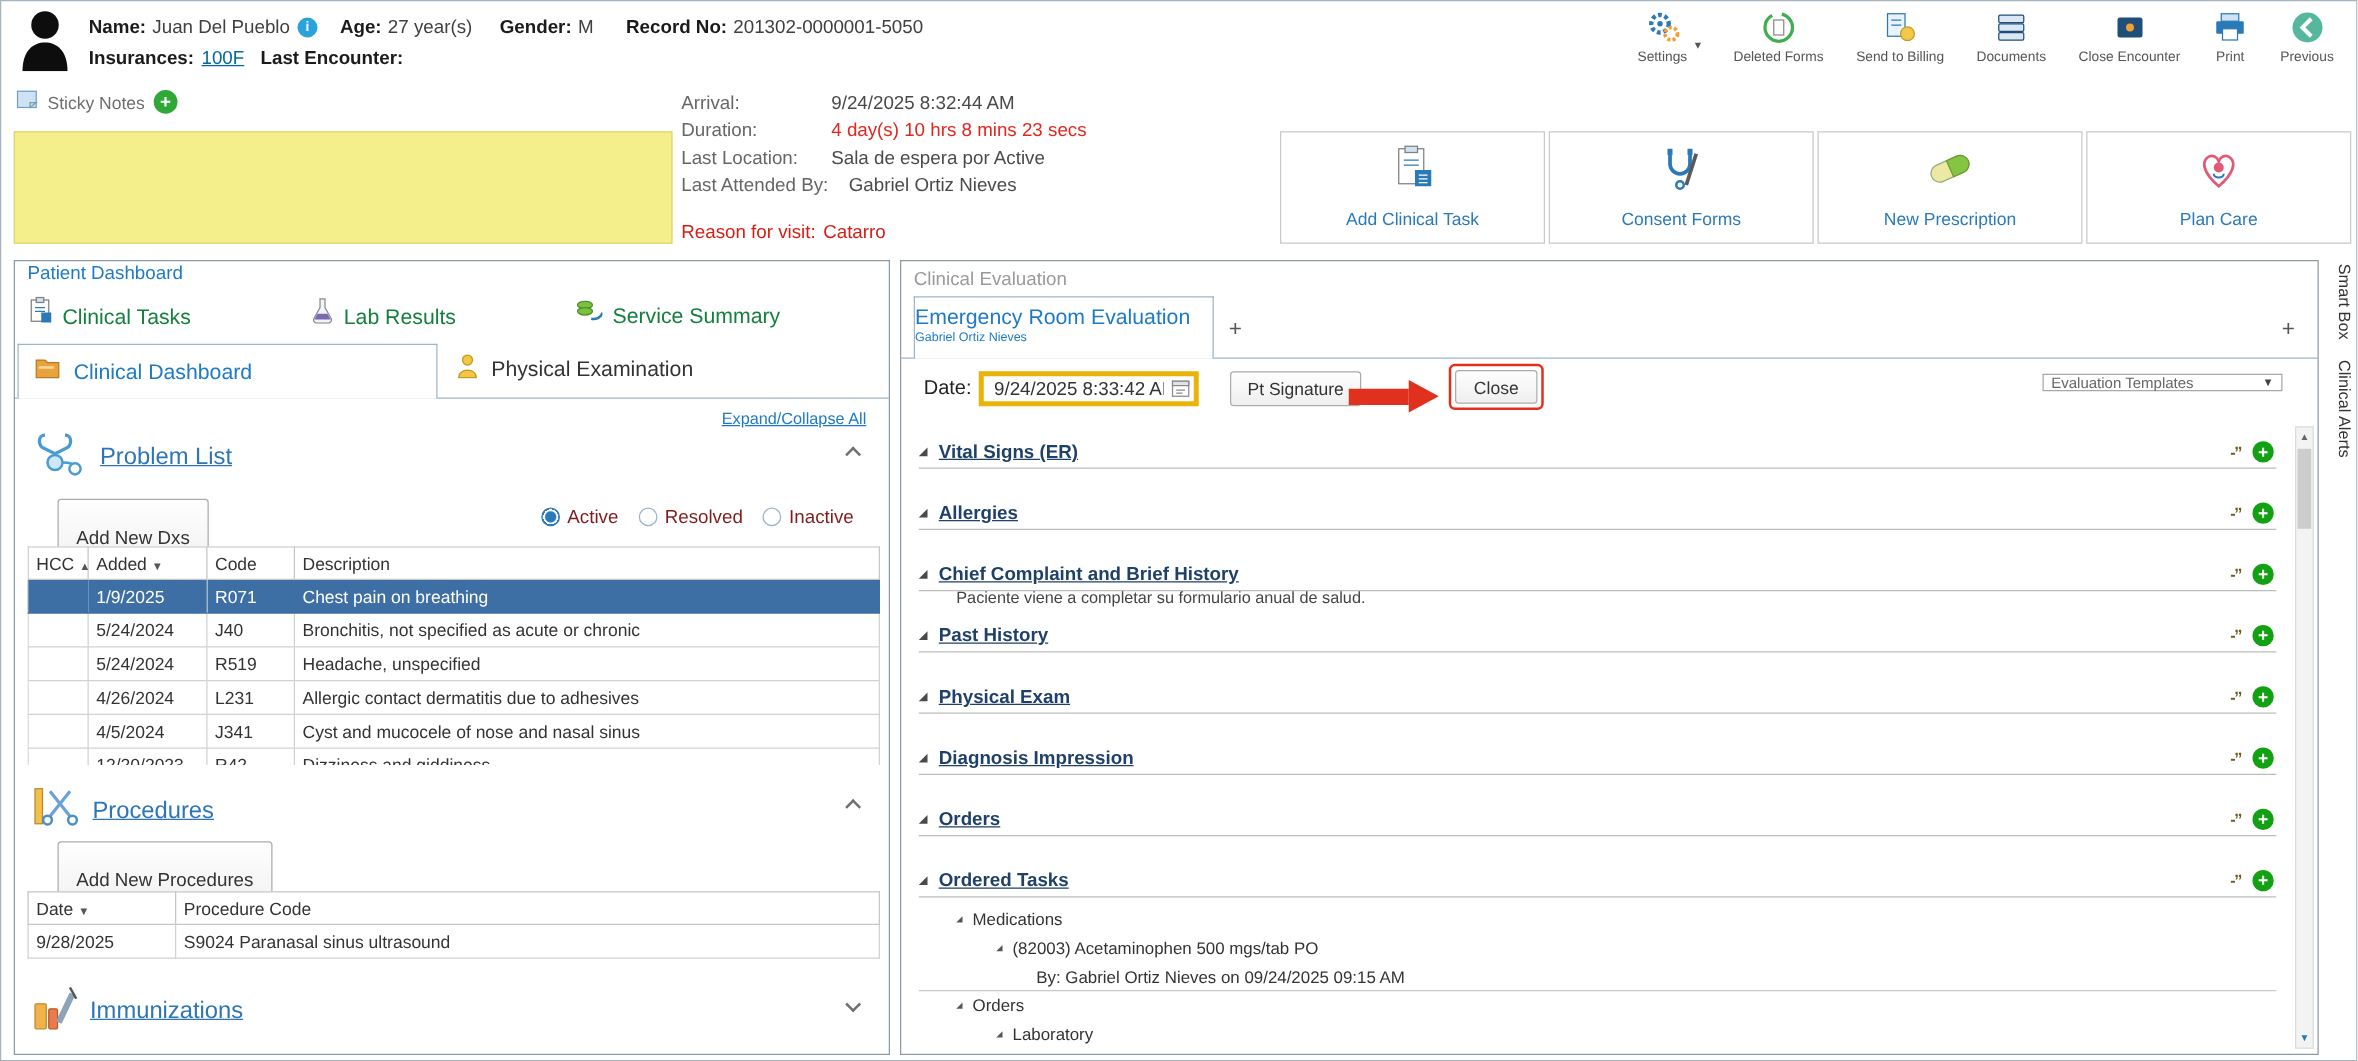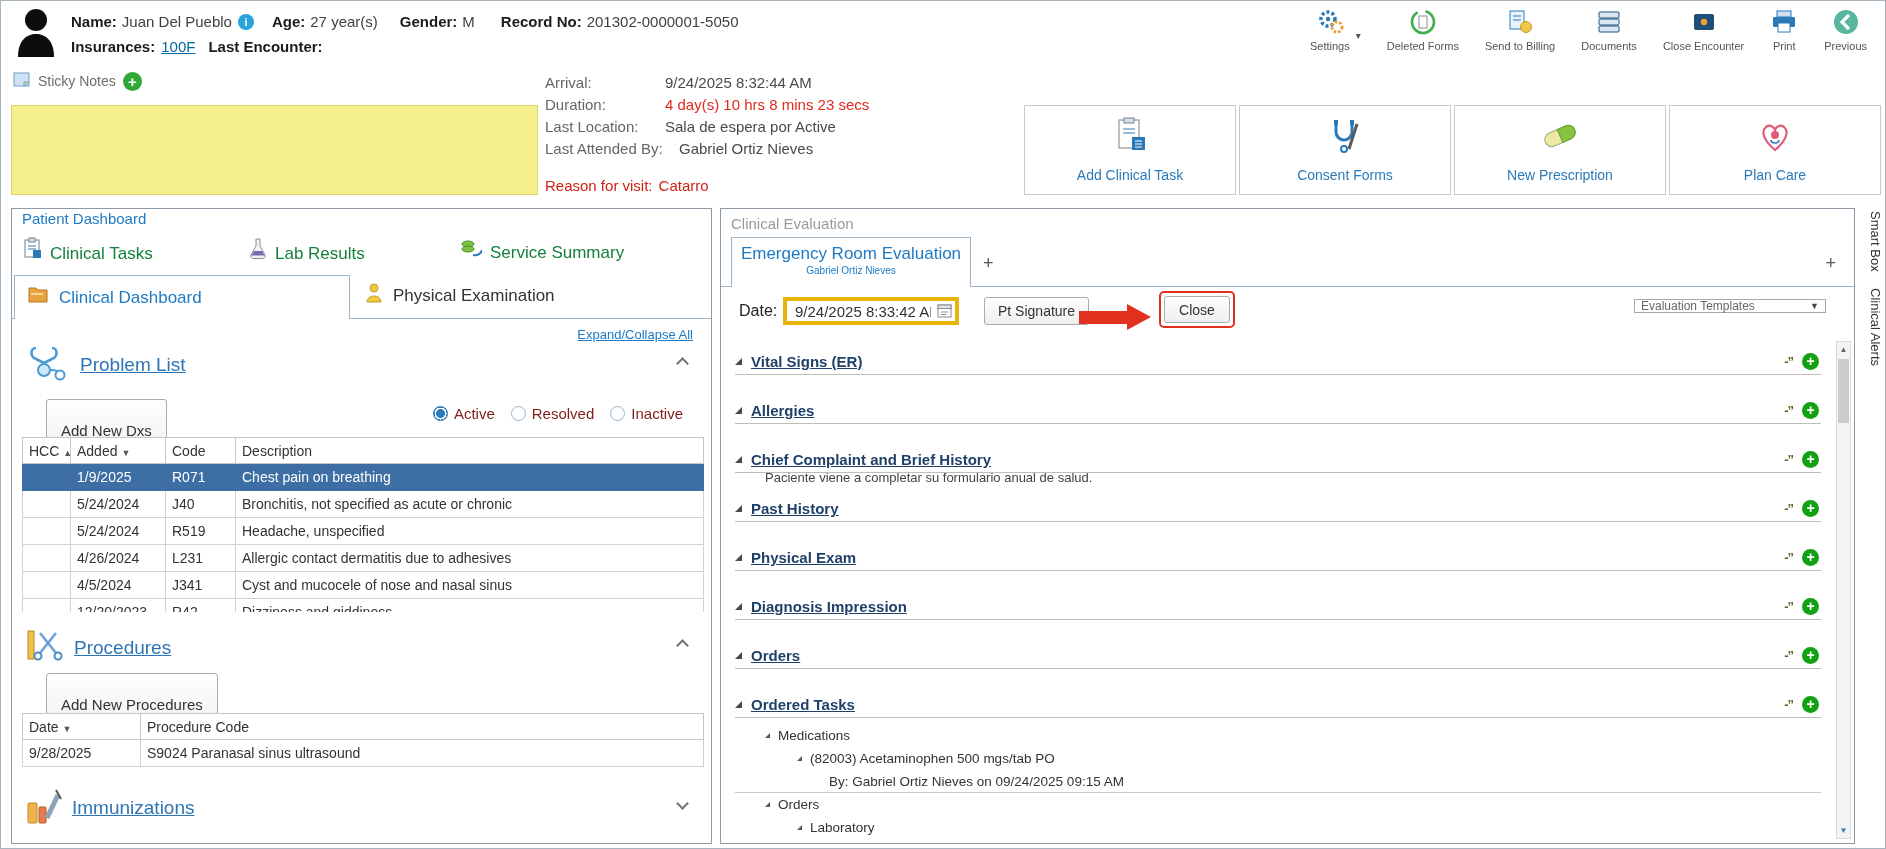--- a/index.html
+++ b/index.html
@@ -65,21 +65,21 @@
 
 .grid{border-collapse:collapse;width:682px;font-size:14px;table-layout:fixed;background:#fff}
 .grid th{border:1px solid #c6c6c6;font-weight:normal;color:#333;text-align:left;padding:3px 6px;height:26px;background:#fff;white-space:nowrap;cursor:pointer}
 .grid td{border:1px solid #d2d2d2;padding:3px 6px;height:27px;color:#333;white-space:nowrap;overflow:hidden}
 .row-sel td{background:#3d6fa5;color:#fff;border-color:#3d6fa5}
 .sort{font-size:9px;color:#555;margin-left:4px}
 .tbl-wrap{position:absolute;left:10px;top:228px;width:684px;height:175px;overflow:hidden}
 .tbl-wrap2{position:absolute;left:10px;top:504px;width:684px}
 
 
-.etab{position:absolute;left:10px;top:28px;width:240px;height:50px;border:1px solid #9fb6c8;border-bottom:none;background:#fff;z-index:2;text-align:center;padding-top:6px;cursor:pointer}
+.etab{position:absolute;left:10px;top:28px;width:240px;height:50px;border:1px solid #9fb6c8;border-bottom:none;background:#fff;z-index:2;padding-top:6px;cursor:pointer}
 .etab-title{color:#1d7ac5;font-size:17px}
 .etab-sub{color:#1d7ac5;font-size:10px;margin-top:1px}
 .tabline{position:absolute;left:0;top:77px;width:100%;height:1px;background:#9fb6c8;z-index:1}
 .tab-plus{position:absolute;top:44px;font-size:18px;color:#555;cursor:pointer;z-index:2}
 .date-lbl{position:absolute;left:18px;top:93px;font-size:16px;color:#222}
 .date-input{position:absolute;left:62px;top:88px;width:176px;height:28px;border:4px solid #eab308;font-family:"Liberation Sans",sans-serif;font-size:15px;color:#333;padding:0 24px 0 8px;background:#fff}
 .cal-ico{position:absolute;left:216px;top:94px;cursor:pointer}
 .sig-btn{position:absolute;left:263px;top:88px;height:28px;padding:0 13px;font-size:14px;display:flex;align-items:center}
 .red-arrow{position:absolute;left:358px;top:95px;display:flex;align-items:center}
 .ra-body{width:48px;height:13px;background:#e0301e}

